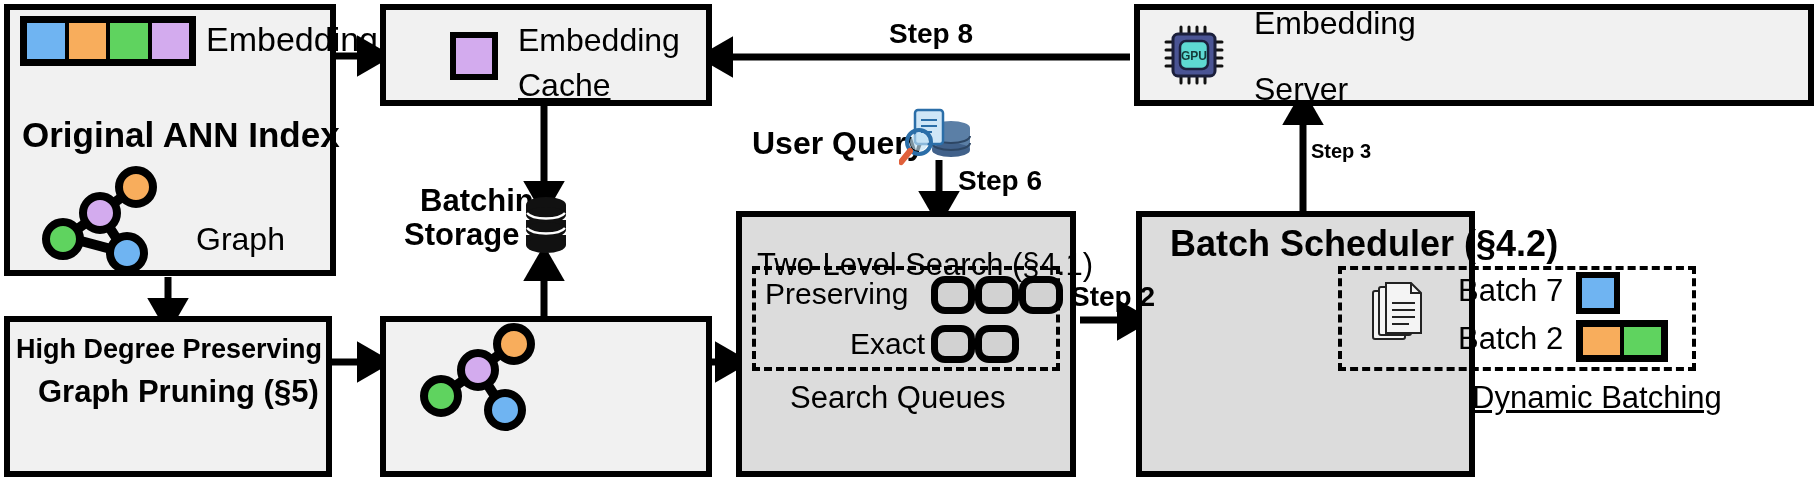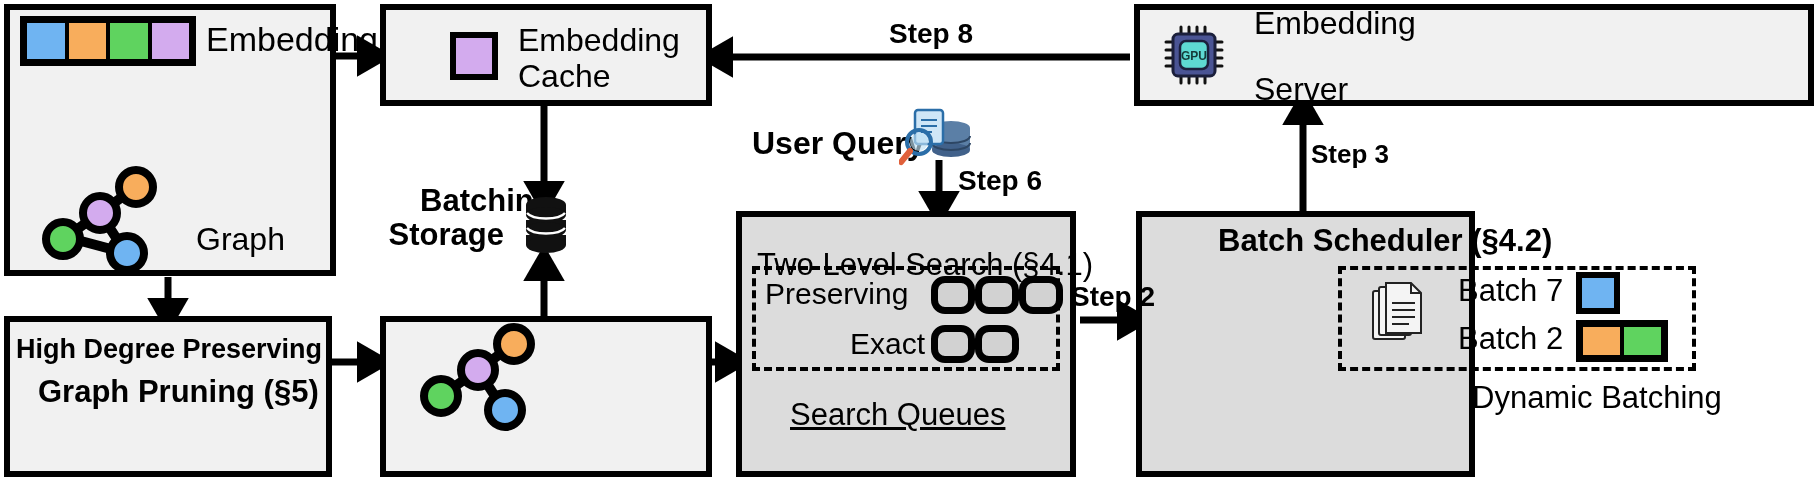--- a/index.html
+++ b/index.html
@@ -107,20 +107,21 @@
 
   <div class="strip" style="left:20px; top:16px; width:176px; height:50px;">
     <i style="background:#6fb4f2"></i>
     <i style="background:#f8ad5c"></i>
     <i style="background:#5fd35f"></i>
     <i style="background:#d3abee"></i>
   </div>
 
   <div class="lbl" style="left:206px; top:20px; font-size:34px;">Embedding</div>
 
+  <div class="lbl bold" style="left:22px; top:115px; font-size:35px;">Original ANN Index</div>
 
   <div class="graph" style="left:32px; top:165px;">
     <svg width="140" height="108" viewBox="0 0 140 108">
       <g stroke="#000" stroke-width="10" stroke-linecap="round">
         <line x1="34" y1="72" x2="68" y2="48"></line>
         <line x1="68" y1="48" x2="104" y2="22"></line>
         <line x1="34" y1="72" x2="94" y2="88"></line>
         <line x1="68" y1="48" x2="94" y2="88"></line>
       </g>
       <g stroke="#000" stroke-width="8">
@@ -130,21 +131,21 @@
         <circle cx="95" cy="88" r="17" fill="#6fb4f2"></circle>
       </g>
     </svg>
   </div>
 
   <div class="lbl" style="left:196px; top:222px; font-size:32px;">Graph</div>
 
   <div class="box" style="left:380px; top:4px; width:332px; height:102px;"></div>
   <div class="sq" style="left:450px; top:32px; width:48px; height:48px; background:#d3abee;"></div>
   <div class="lbl" style="left:518px; top:23px; font-size:32px;">Embedding</div>
-  <div class="lbl" style="left:518px; top:59px; font-size:32px;">Cache</div>
+  <div class="lbl" style="left:518px; top:68px; font-size:32px;text-decoration:underline;">Cache</div>
 
   <div class="box" style="left:1134px; top:4px; width:680px; height:102px;"></div>
 
   <div class="graph" style="left:1163px; top:24px;">
     <svg width="62" height="62" viewBox="0 0 62 62">
       <g stroke="#111" stroke-width="3" stroke-linecap="round">
         <line x1="18" y1="3" x2="18" y2="11"></line>
           <line x1="26" y1="3" x2="26" y2="11"></line>
         <line x1="34" y1="3" x2="34" y2="11"></line>
           <line x1="42" y1="3" x2="42" y2="11"></line>
@@ -164,21 +165,21 @@
       <rect x="10" y="10" width="42" height="42" rx="5" fill="#4a5494" stroke="#1b1f3b" stroke-width="3"></rect>
       <rect x="17" y="17" width="28" height="28" rx="6" fill="#5ed9d2" stroke="#1b1f3b" stroke-width="2.5"></rect>
       <text x="31" y="36" font-family="'Liberation Sans',sans-serif" font-size="12" font-weight="bold" fill="#143a38" text-anchor="middle">GPU</text>
     </svg>
   </div>
 
   <div class="lbl" style="left:1254px; top:6px; font-size:32px;">Embedding</div>
   <div class="lbl" style="left:1254px; top:72px; font-size:32px;">Server</div>
 
   <div class="lbl bold" style="left:420px; top:184px; font-size:31px; text-align:right; width:100px;">Batching</div>
-  <div class="lbl bold" style="left:384px; top:218px; font-size:31px; text-align:right; width:120px;">Storage</div>
+  <div class="lbl bold" style="left:404px; top:218px; font-size:31px; width:120px;">Storage</div>
 
   <div class="graph" style="left:524px; top:196px;">
     <svg width="44" height="62" viewBox="0 0 44 62">
       <g fill="#111">
         <ellipse cx="22" cy="9" rx="20" ry="8"></ellipse>
         <rect x="2" y="9" width="40" height="10"></rect>
         <ellipse cx="22" cy="19" rx="20" ry="8" fill="#111"></ellipse>
         <rect x="2" y="24" width="40" height="10"></rect>
         <ellipse cx="22" cy="34" rx="20" ry="8"></ellipse>
         <rect x="2" y="39" width="40" height="10"></rect>
@@ -252,24 +253,24 @@
     <div class="chip" style="width:44px;height:38px;"></div>
     <div class="chip" style="width:44px;height:38px;"></div>
   </div>
 
   <div class="lbl" style="left:850px; top:327px; font-size:30px;">Exact</div>
   <div class="chips" style="left:931px; top:325px;">
     <div class="chip" style="width:44px;height:38px;"></div>
     <div class="chip" style="width:44px;height:38px;"></div>
   </div>
 
-  <div class="lbl" style="left:790px; top:398px; font-size:31px;text-decoration:underline;">Search Queues</div>
+  <div class="lbl" style="left:790px; top:381px; font-size:31px;">Search Queues</div>
 
   <div class="box gray" style="left:1136px; top:211px; width:339px; height:266px;"></div>
-  <div class="lbl bold" style="left:1218px; top:224px; font-size:31px;">Batch Scheduler (§4.2)</div>
+  <div class="lbl bold" style="left:1170px; top:224px; font-size:36px;">Batch Scheduler (§4.2)</div>
 
   <div class="dashed" style="left:1338px; top:266px; width:358px; height:105px;"></div>
 
   <div class="graph" style="left:1371px; top:281px;">
     <svg width="54" height="64" viewBox="0 0 54 64">
       <g fill="#f4f4f4" stroke="#222" stroke-width="2">
         <rect x="2" y="10" width="32" height="48" rx="2"></rect>
         <rect x="8" y="6" width="32" height="48" rx="2"></rect>
         <path d="M15,2 L40,2 L50,12 L50,52 L15,52 Z"></path>
         <path d="M40,2 L40,12 L50,12" fill="none"></path>
@@ -285,19 +286,19 @@
 
   <div class="lbl" style="left:1458px; top:274px; font-size:31px;">Batch 7</div>
   <div class="sq" style="left:1576px; top:272px; width:44px; height:42px; background:#6fb4f2;"></div>
 
   <div class="lbl" style="left:1458px; top:322px; font-size:31px;">Batch 2</div>
   <div class="strip" style="left:1576px; top:320px; width:92px; height:42px;">
     <i style="background:#f8ad5c"></i>
     <i style="background:#5fd35f"></i>
   </div>
 
-  <div class="lbl" style="left:1472px; top:381px; font-size:31px;">Dynamic Batching</div>
+  <div class="lbl" style="left:1472px; top:381px; font-size:31px;text-decoration:underline;">Dynamic Batching</div>
 
   <div class="lbl bold" style="left:889px; top:18px; font-size:28px;">Step 8</div>
   <div class="lbl bold" style="left:1071px; top:281px; font-size:28px;">Step 2</div>
-  <div class="lbl bold" style="left:1311px; top:140px; font-size:26px;">Step 3</div>
+  <div class="lbl bold" style="left:1311px; top:140px; font-size:20px;">Step 3</div>
 
 </div>
 
 </body></html>

